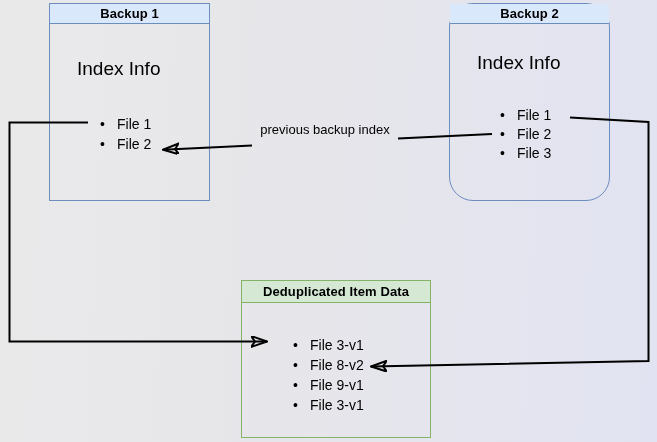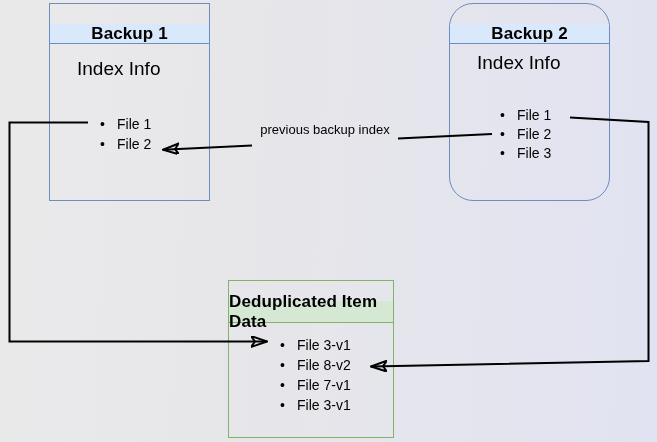--- a/index.html
+++ b/index.html
@@ -12,28 +12,28 @@
     color:#000;
   }
   .connectors { position:absolute; left:0; top:0; z-index:3; pointer-events:none; }
   .connectors path { stroke:#000; stroke-width:2; fill:none; stroke-linejoin:miter; }
 
   .box { position:absolute; box-sizing:border-box; border:1.5px solid; z-index:1; }
   .box.blue  { border-color:#6c8ebf; }
   .box.green { border-color:#82b366; }
   .box-header {
     display:flex; align-items:center; justify-content:center;
-    font-size:17px; font-weight:bold; letter-spacing:.1px;margin-top:20px;
+    font-size:13px; font-weight:bold; letter-spacing:.1px;
   }
   .blue  .box-header { background:#dae8fc; border-bottom:1.5px solid #6c8ebf; height:19px; }
   .green .box-header { background:#d5e8d4; border-bottom:1.5px solid #82b366; height:21px; }
 
   #backup1 { left:49px;  top:3px;   width:161px; height:198px; }
   #backup2 { left:449px; top:3px;   width:161px; height:198px;border-radius:24px; }
-  #dedup   { left:228px; top:280px; width:166px; height:158px; }
+  #dedup   { left:241px; top:280px; width:190px; height:158px; }
 
   .subtitle { position:absolute; font-size:19px; line-height:19px; white-space:nowrap; }
   #backup1 .subtitle { left:27px; top:55px; }
   #backup2 .subtitle { left:27px; top:49px; }
 
   .file-list { position:absolute; margin:0; padding:0; list-style:none; font-size:14px; white-space:nowrap; }
   .file-list li { position:relative; padding-left:18px; }
   .file-list li::before { content:"\2022"; position:absolute; left:1px; }
   #backup1 .file-list { left:49px; top:110px; line-height:20px; }
   #backup2 .file-list { left:49px; top:102px; line-height:19px; }
@@ -79,21 +79,21 @@
       <li>File 2</li>
       <li>File 3</li>
     </ul>
   </div>
 
   <div class="box green" id="dedup">
     <div class="box-header">Deduplicated Item Data</div>
     <ul class="file-list">
       <li>File 3-v1</li>
       <li>File 8-v2</li>
-      <li>File 7-v1</li>
+      <li>File 9-v1</li>
       <li>File 3-v1</li>
     </ul>
   </div>
 
   <div class="edge-label">
     <span>previous backup index</span>
   </div>
 
 </div>
 

